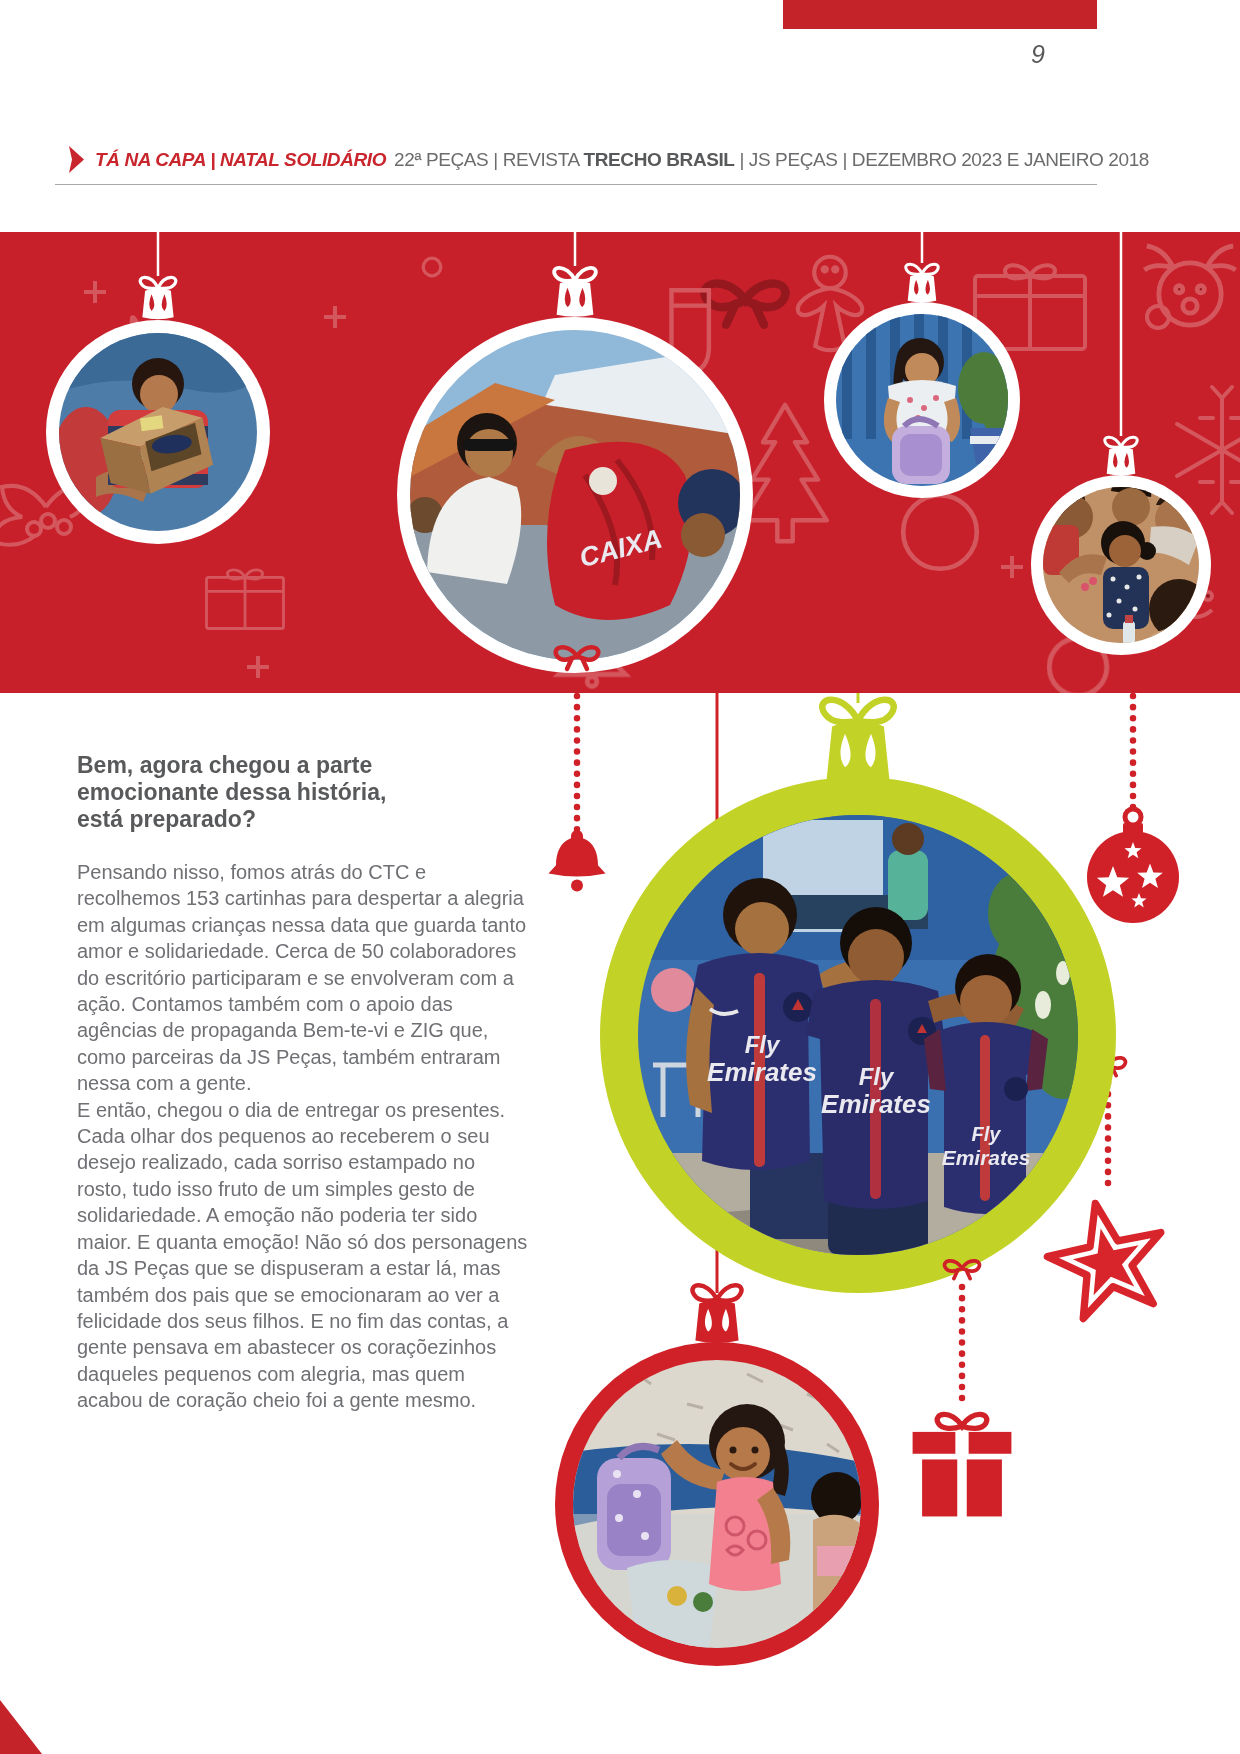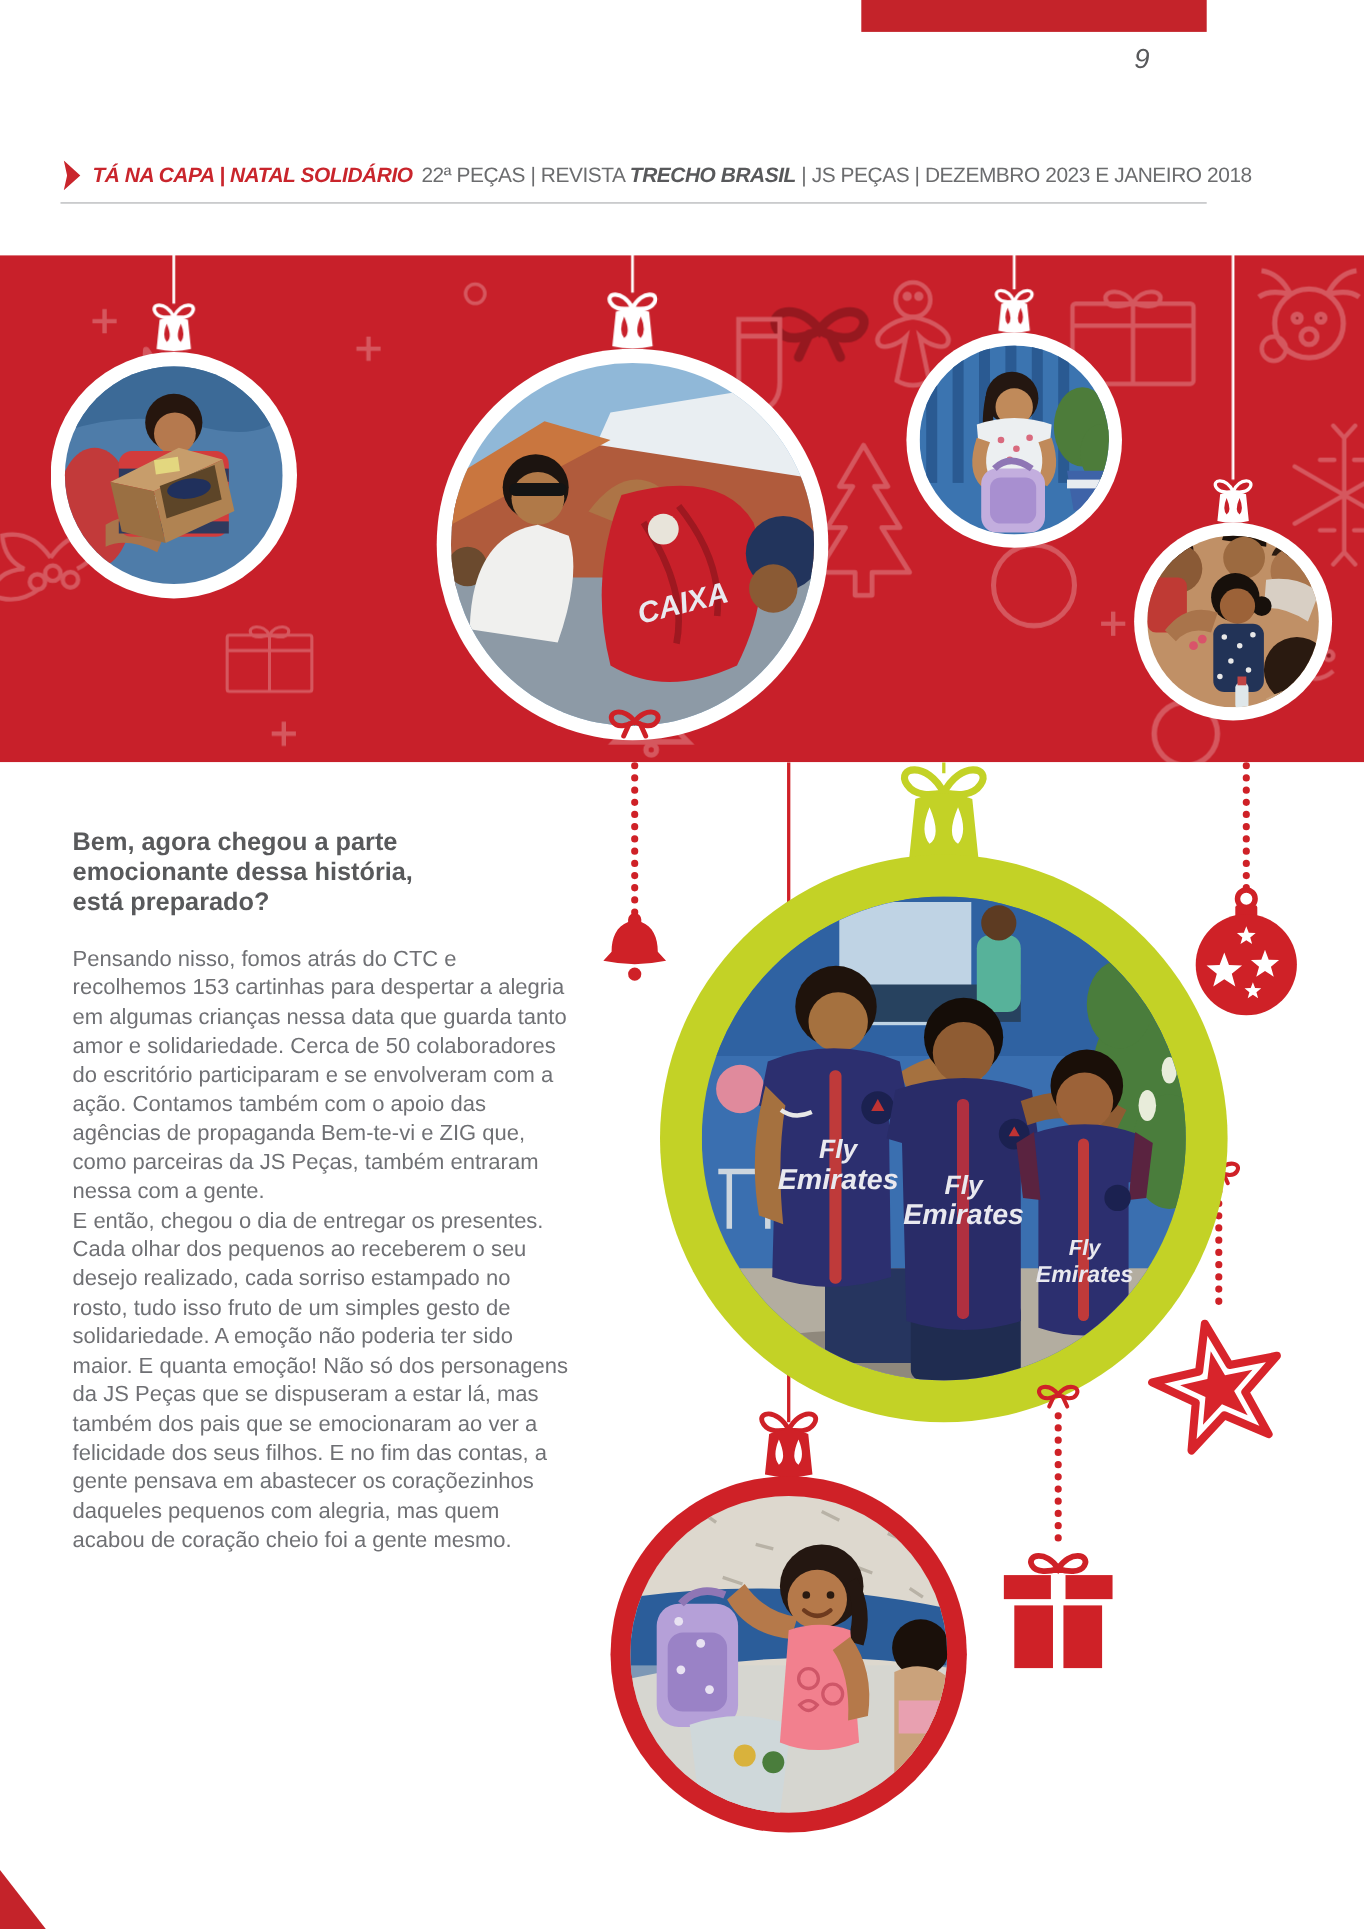--- a/index.html
+++ b/index.html
@@ -1,30 +1,30 @@
 <!DOCTYPE html>
 <html><head>
 <meta charset="utf-8">
 <style>
   html,body{margin:0;padding:0;background:#fff;}
   #page{position:relative;width:1240px;height:1754px;background:#fff;overflow:hidden;
         font-family:"Liberation Sans",sans-serif;}
   #topbar{position:absolute;left:783px;top:0;width:314px;height:29px;background:#c4232a;}
   #pagenum{position:absolute;left:945px;top:40px;width:100px;text-align:right;
            font-size:25px;font-style:italic;color:#58595b;}
-  #header{position:absolute;left:57px;top:146px;width:1050px;display:flex;align-items:center;
+  #header{position:absolute;left:68px;top:146px;width:1050px;display:flex;align-items:center;
           white-space:nowrap;letter-spacing:-0.4px;}
   #header .arrow{width:17px;height:27px;margin-right:10px;flex:0 0 auto;}
   #header .red{color:#c9252c;font-weight:bold;font-style:italic;font-size:19px;margin-right:8px;}
   #header .gray{color:#6b6c6e;font-size:19px;}
-  #header .gray b{color:#58595b;font-style:italic;}
+  #header .gray b{color:#58595b;}
   #rule{position:absolute;left:55px;top:184px;width:1042px;height:1px;background:#a7a9ac;}
   #banner{position:absolute;left:0;top:232px;width:1240px;height:461px;}
   #middeco{position:absolute;left:0;top:693px;width:1240px;height:1010px;}
-  #article{position:absolute;left:66px;top:752px;width:452px;color:#6f7074;}
+  #article{position:absolute;left:77px;top:752px;width:452px;color:#6f7074;}
   #article h2{margin:0 0 26px 0;font-size:23px;line-height:27px;color:#58595b;white-space:pre-line;}
   #article p{margin:0;font-size:20px;line-height:26.4px;}
   #article p.gap{margin-bottom:26px;}
   #corner{position:absolute;left:0;bottom:0;width:42px;height:54px;background:#c4232a;
           clip-path:polygon(0 0,0 100%,100% 100%);}
   svg{display:block;}
   text.jersey{font-family:"Liberation Sans",sans-serif;font-style:italic;font-weight:bold;fill:#e9e9ef;}
 </style>
 </head>
 <body>

